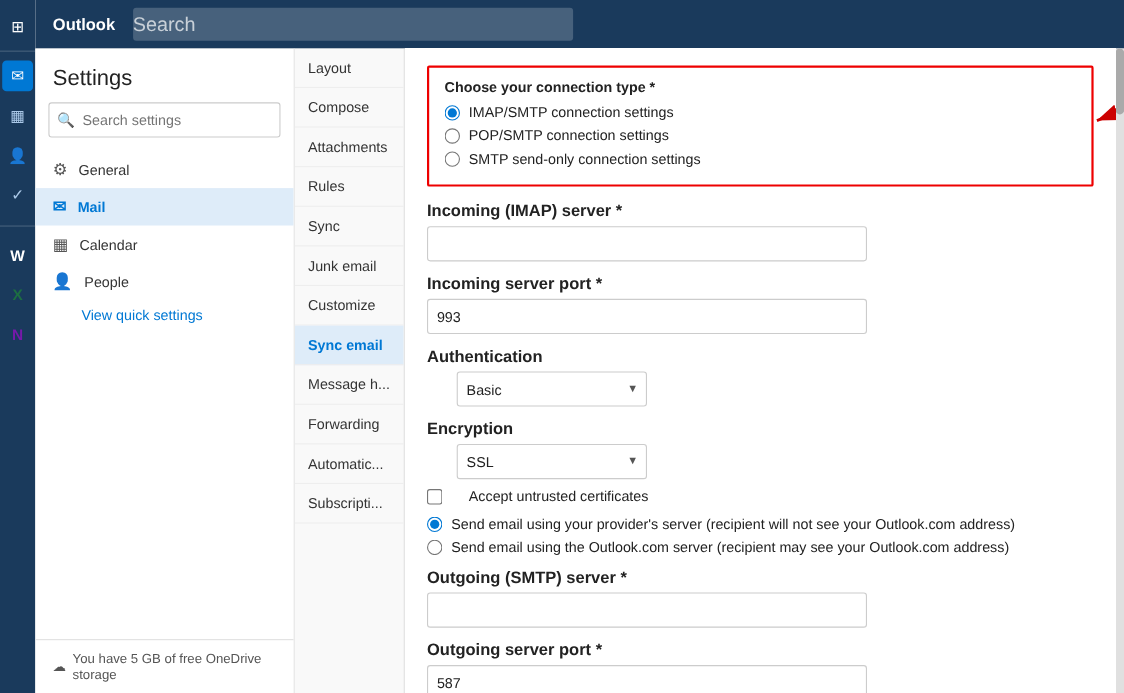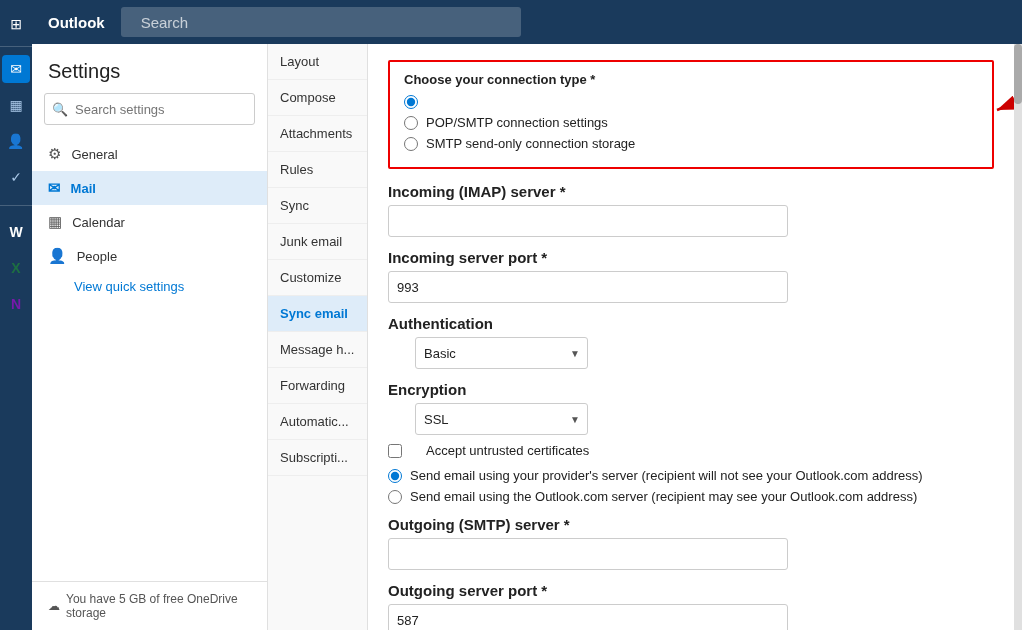--- a/index.html
+++ b/index.html
@@ -55,23 +55,23 @@
       font-weight: 600;
       padding: 0 8px;
     }
     .top-search {
       flex: 1;
       max-width: 400px;
       height: 30px;
       background: rgba(255,255,255,0.2);
       border: none;
       border-radius: 3px;
-      padding: 0 20px;
+      padding: 0 0;
       color: white;
-      font-size: 15px;
+      font-size: 18px;
     }
     .top-search::placeholder { color: rgba(255,255,255,0.7); }
 
     
     .content-row {
       display: flex;
       flex: 1;
       overflow: hidden;
     }
 
@@ -360,28 +360,29 @@
         <span>Subscripti...</span>
       </div>
     </div>
 
     <div class="form-panel">
       
       <div class="connection-box">
         <div class="connection-box-title">Choose your connection type *</div>
         <div class="radio-option">
           <input type="radio" name="conn" id="conn-imap" checked="" style="">
+          <label for="conn-imap">IMAP/SMTP connection settings</label>
         </div>
         <div class="radio-option">
           <input type="radio" name="conn" id="conn-pop" style="">
           <label for="conn-pop">POP/SMTP connection settings</label>
         </div>
         <div class="radio-option">
           <input type="radio" name="conn" id="conn-smtp" style="">
-          <label for="conn-smtp">SMTP send-only connection storage</label>
+          <label for="conn-smtp">SMTP send-only connection settings</label>
         </div>
 
         <svg style="position:absolute;right:-95px;top:18px;width:100px;height:50px;overflow:visible;">
           <defs>
             <marker id="arrowhead" markerWidth="8" markerHeight="6" refX="8" refY="3" orient="auto">
               <polygon points="0 0, 8 3, 0 6" fill="#cc0000"></polygon>
             </marker>
           </defs>
           <path d="M 90,10 Q 60,10 10,30" stroke="#cc0000" stroke-width="2.5" fill="none" marker-end="url(#arrowhead)"></path>
         </svg>

